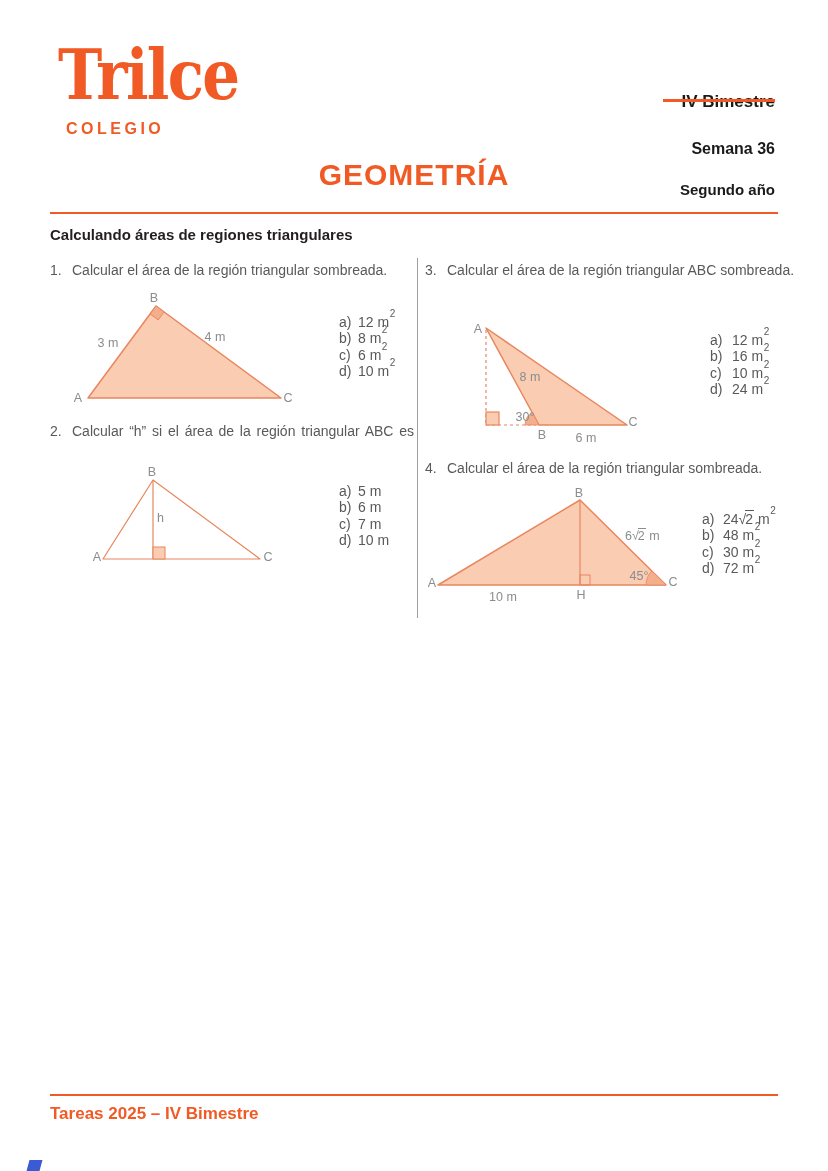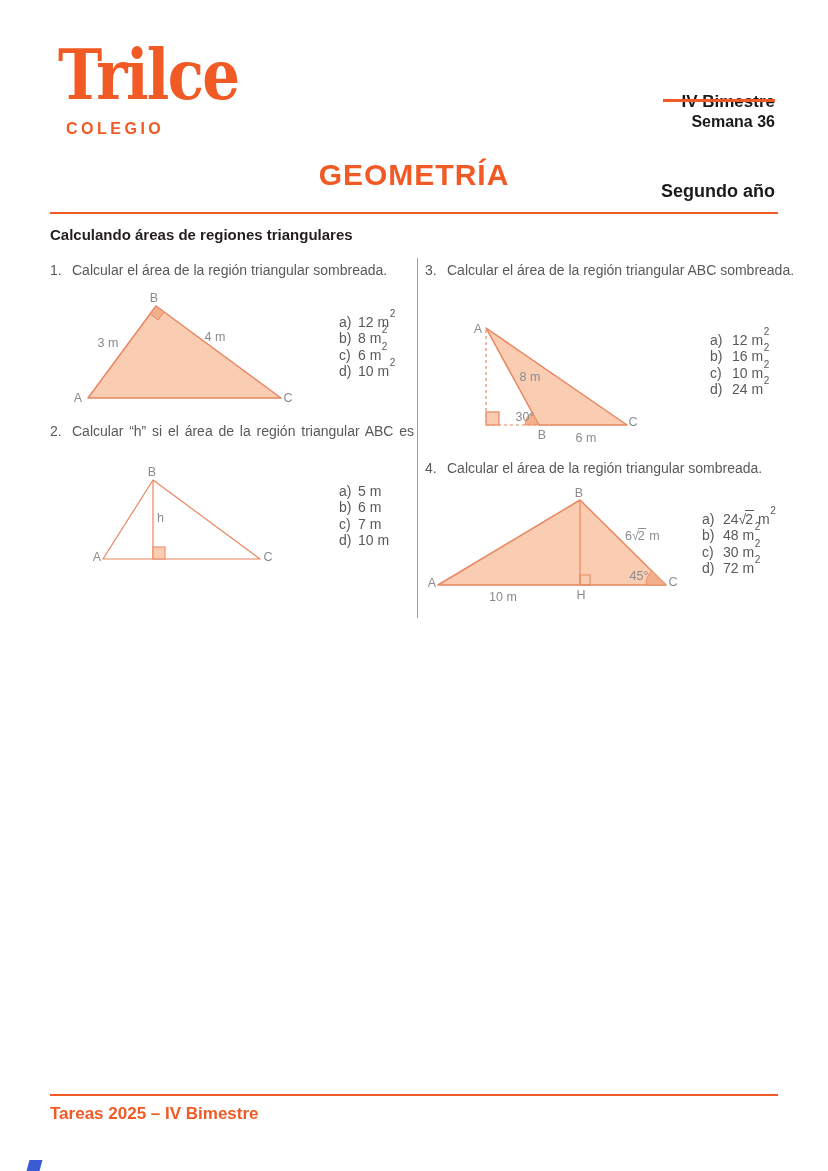--- a/index.html
+++ b/index.html
@@ -8,22 +8,22 @@
 
   
   .logo-title{position:absolute;left:58px;top:40px;font-family:"DejaVu Serif",serif;
               font-weight:bold;font-size:70px;line-height:1;color:var(--brand);
               letter-spacing:-2px;transform:scaleX(0.85);transform-origin:0 0;}
   .logo-subtitle{position:absolute;left:66px;top:120px;font-size:16px;font-weight:bold;
                  letter-spacing:3.5px;color:var(--brand);}
   .hdr-right{position:absolute;right:53px;text-align:right;color:#1a1a1a;font-weight:bold;}
   .bimester{top:76px;font-size:17px;margin-top:16px;}
   .bimester-underline{position:absolute;right:53px;top:99px;width:112px;height:3px;background:var(--brand);}
-  .week{top:113px;font-size:16px;}
-  .grade{top:181px;font-size:18px;}
+  .week{top:140px;font-size:16px;}
+  .grade{top:181px;font-size:15px;}
   .subject{position:absolute;left:0;top:158px;width:828px;text-align:center;
            font-size:30px;font-weight:bold;letter-spacing:1px;color:var(--brand);}
   .hdr-rule{position:absolute;left:50px;top:212px;width:728px;height:2px;background:var(--brand);}
 
   .section-title{position:absolute;left:50px;top:226px;font-size:15px;font-weight:bold;color:var(--heading);}
 
   .col-divider{position:absolute;left:417px;top:258px;width:1px;height:360px;background:var(--divider);}
 
   
   .question{position:absolute;display:flex;font-size:14px;line-height:19px;color:var(--text);}

